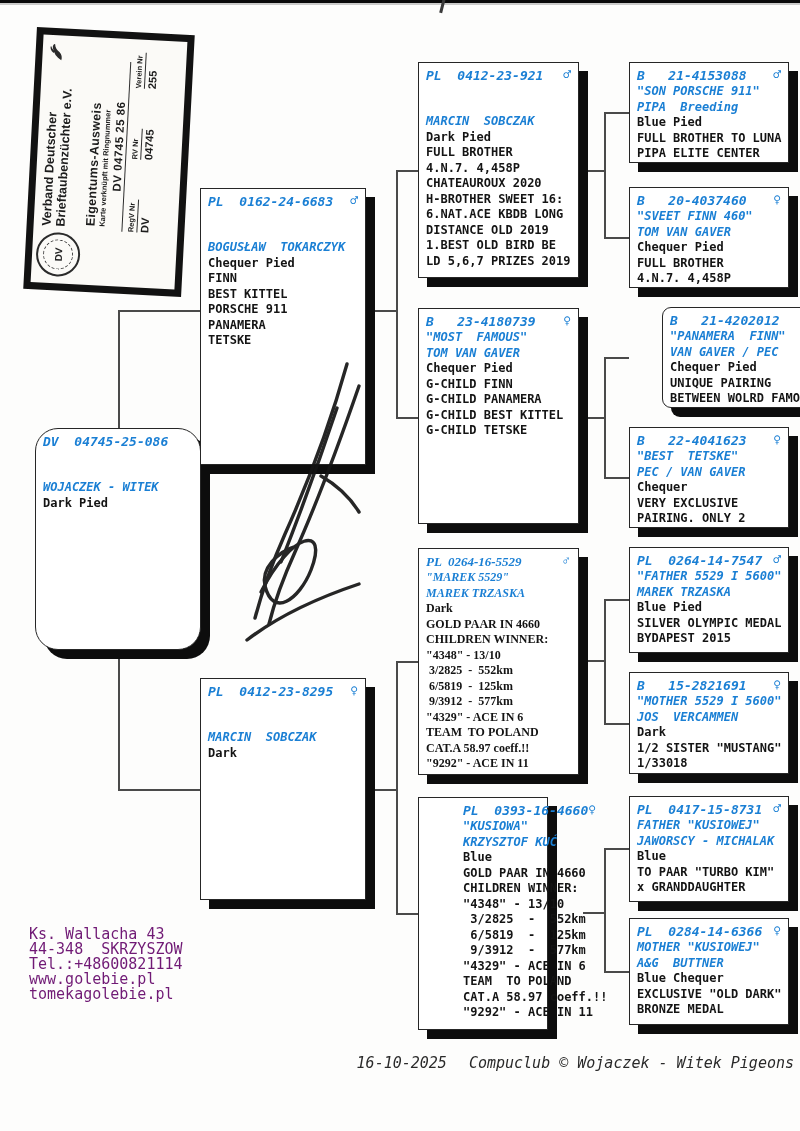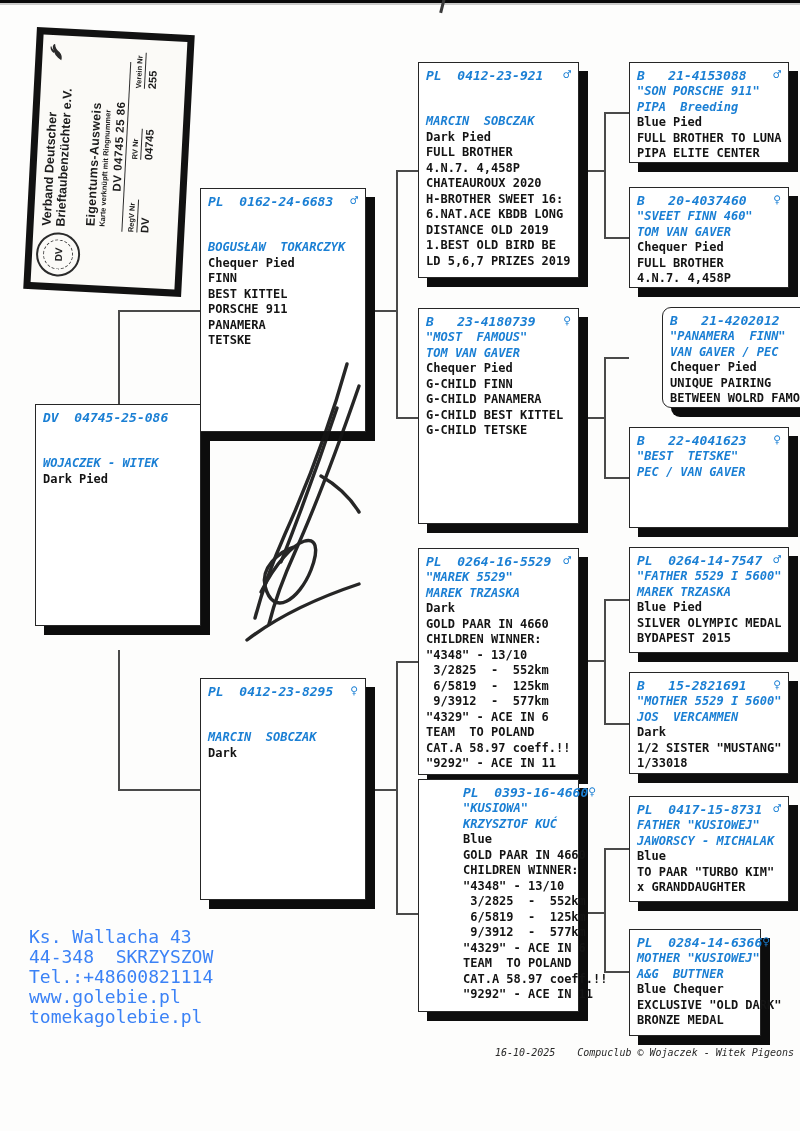--- a/index.html
+++ b/index.html
@@ -44,22 +44,22 @@
   .ring-val{margin:1px 0 0 48px;width:170px;text-align:center;font-size:11.5px;font-weight:600;
             border-bottom:1.5px solid #2e2e2e;padding-bottom:1px;letter-spacing:.5px;}
   .fields{display:flex;margin:4px 0 0 48px;width:180px;justify-content:space-between;}
   .field{display:flex;flex-direction:column;}
   .flabel{font-size:7.5px;font-weight:bold;border-bottom:1.2px solid #2e2e2e;padding:0 3px 1px 0;}
   .fval{font-size:11px;font-weight:600;padding-top:1px;}
 
   
   .contact{position:absolute;left:29px;top:925px;}
   .contact-name{color:#1f9bb5;font-weight:bold;font-size:19px;line-height:22px;white-space:pre;}
-  .contact-lines{color:#3b82f6;font-size:18px;line-height:20px;white-space:pre;margin-top:2px;}
-  .footer{position:absolute;right:6px;top:1036px;font-size:10px;font-style:italic;color:#2a2a2a;white-space:pre;}
+  .contact-lines{color:#701a75;font-size:15px;line-height:15px;white-space:pre;margin-top:2px;}
+  .footer{position:absolute;right:6px;top:1036px;font-size:15px;font-style:italic;color:#2a2a2a;white-space:pre;}
   .footer .date{margin-right:22px;}
 
   .signature{position:absolute;left:225px;top:356px;pointer-events:none;}
 </style>
 </head>
 <body>
 
 <div id="page">
   <div class="scan-top"></div>
   <div class="scan-top2"></div>
@@ -125,27 +125,27 @@
   <div class="hline" style="left:604px;top:477px;width:25px;"></div>
   <div class="hline" style="left:583px;top:660px;width:21px;"></div>
   <div class="vline" style="left:604px;top:599px;height:125px;"></div>
   <div class="hline" style="left:604px;top:599px;width:25px;"></div>
   <div class="hline" style="left:604px;top:723px;width:25px;"></div>
   <div class="hline" style="left:583px;top:912px;width:21px;"></div>
   <div class="vline" style="left:604px;top:848px;height:124px;"></div>
   <div class="hline" style="left:604px;top:848px;width:25px;"></div>
   <div class="hline" style="left:604px;top:971px;width:25px;"></div>
 
-  <div class="pbox" style="left:35px;top:404px;width:166px;height:222px;">
+  <div class="pbox" style="left:35px;top:428px;width:166px;height:222px;border-radius:23px;">
     <div class="ring-row"><span>DV  04745-25-086</span></div>
     <div class="names gap">WOJACZEK - WITEK</div>
     <div class="info">Dark Pied</div>
   </div>
 
-  <div class="pbox" style="left:200px;top:188px;width:166px;height:244px;">
+  <div class="pbox" style="left:200px;top:188px;width:166px;height:277px;">
     <div class="ring-row"><span>PL  0162-24-6683</span><span class="sex">♂</span></div>
     <div class="names gap">BOGUSŁAW  TOKARCZYK</div>
     <div class="info">Chequer Pied
 FINN
 BEST KITTEL
 PORSCHE 911
 PANAMERA
 TETSKE</div>
   </div>
   <div class="pbox" style="left:200px;top:678px;width:166px;height:222px;">
@@ -170,37 +170,37 @@
   <div class="pbox" style="left:418px;top:308px;width:161px;height:216px;">
     <div class="ring-row"><span>B   23-4180739</span><span class="sex">♀</span></div>
     <div class="names">"MOST  FAMOUS"
 TOM VAN GAVER</div>
     <div class="info">Chequer Pied
 G-CHILD FINN
 G-CHILD PANAMERA
 G-CHILD BEST KITTEL
 G-CHILD TETSKE</div>
   </div>
-  <div class="pbox" style="left:418px;top:548px;width:161px;height:227px;">
+  <div class="pbox" style="left:418px;top:548px;width:161px;height:227px;font-family:Liberation Serif, serif;">
     <div class="ring-row"><span>PL  0264-16-5529</span><span class="sex">♂</span></div>
     <div class="names">"MAREK 5529"
 MAREK TRZASKA</div>
     <div class="info">Dark
 GOLD PAAR IN 4660
 CHILDREN WINNER:
 "4348" - 13/10
  3/2825  -  552km
  6/5819  -  125km
  9/3912  -  577km
 "4329" - ACE IN 6
 TEAM  TO POLAND
 CAT.A 58.97 coeff.!!
 "9292" - ACE IN 11</div>
   </div>
-  <div class="pbox" style="left:418px;top:779px;width:161px;height:233px;padding-left:44px;">
+  <div class="pbox" style="left:418px;top:797px;width:130px;height:233px;padding-left:44px;">
     <div class="ring-row"><span>PL  0393-16-4660</span><span class="sex">♀</span></div>
     <div class="names">"KUSIOWA"
 KRZYSZTOF KUĆ</div>
     <div class="info">Blue
 GOLD PAAR IN 4660
 CHILDREN WINNER:
 "4348" - 13/10
  3/2825  -  552km
  6/5819  -  125km
  9/3912  -  577km
@@ -231,20 +231,23 @@
     <div class="names">"PANAMERA  FINN"
 VAN GAVER / PEC</div>
     <div class="info">Chequer Pied
 UNIQUE PAIRING
 BETWEEN WOLRD FAMOUS</div>
   </div>
   <div class="pbox" style="left:629px;top:427px;width:160px;height:101px;">
     <div class="ring-row"><span>B   22-4041623</span><span class="sex">♀</span></div>
     <div class="names">"BEST  TETSKE"
 PEC / VAN GAVER</div>
+    <div class="info">Chequer
+VERY EXCLUSIVE
+PAIRING. ONLY 2</div>
   </div>
   <div class="pbox" style="left:629px;top:547px;width:160px;height:106px;">
     <div class="ring-row"><span>PL  0264-14-7547</span><span class="sex">♂</span></div>
     <div class="names">"FATHER 5529 I 5600"
 MAREK TRZASKA</div>
     <div class="info">Blue Pied
 SILVER OLYMPIC MEDAL
 BYDAPEST 2015</div>
   </div>
   <div class="pbox" style="left:629px;top:672px;width:160px;height:102px;">
@@ -256,21 +259,21 @@
 1/33018</div>
   </div>
   <div class="pbox" style="left:629px;top:796px;width:160px;height:106px;">
     <div class="ring-row"><span>PL  0417-15-8731</span><span class="sex">♂</span></div>
     <div class="names">FATHER "KUSIOWEJ"
 JAWORSCY - MICHALAK</div>
     <div class="info">Blue
 TO PAAR "TURBO KIM"
 x GRANDDAUGHTER</div>
   </div>
-  <div class="pbox" style="left:629px;top:918px;width:132px;height:107px;margin-top:11px;">
+  <div class="pbox" style="left:629px;top:918px;width:160px;height:107px;">
     <div class="ring-row"><span>PL  0284-14-6366</span><span class="sex">♀</span></div>
     <div class="names">MOTHER "KUSIOWEJ"
 A&amp;G  BUTTNER</div>
     <div class="info">Blue Chequer
 EXCLUSIVE "OLD DARK"
 BRONZE MEDAL</div>
   </div>
 
   <svg class="signature" width="170" height="300" viewBox="0 0 170 300">
     <g fill="none" stroke="#141414" stroke-width="3.4" stroke-linecap="round" stroke-linejoin="round" opacity="0.92">

